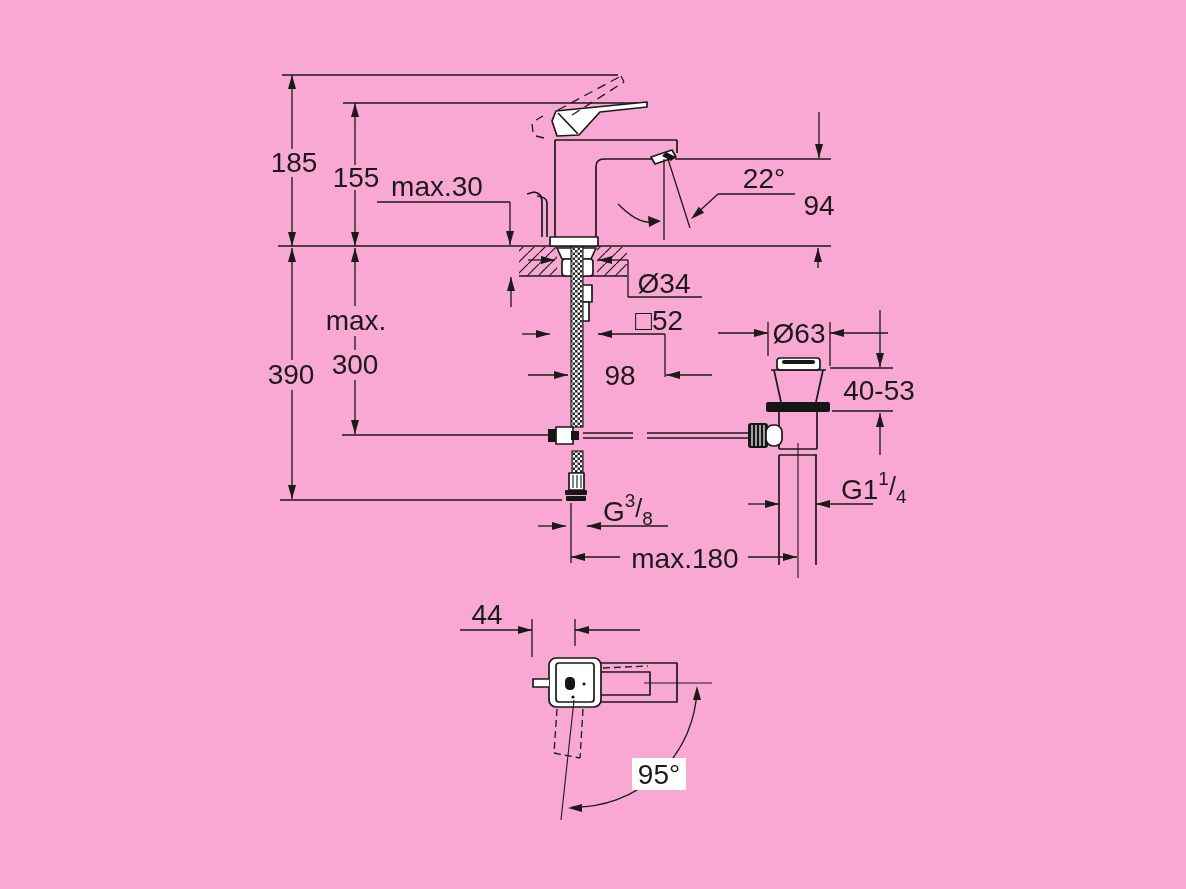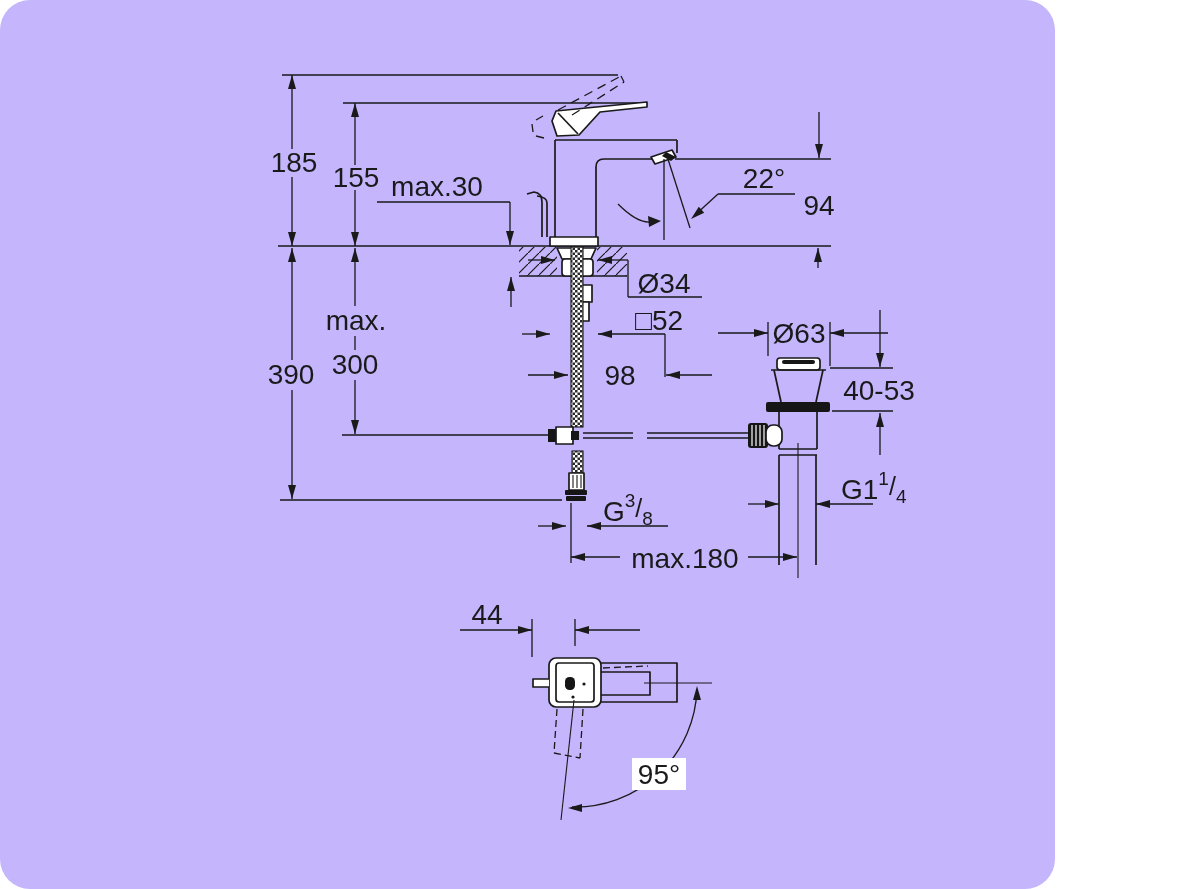--- a/index.html
+++ b/index.html
@@ -2,21 +2,21 @@
 <html><head>
 <meta charset="utf-8">
 <style>
   html,body{margin:0;padding:0;}
   body{
     width:1186px;height:889px;
     background:#ffffff;
     font-family:"Liberation Sans", sans-serif;
     overflow:hidden;
   }
-  .stage{position:relative;width:1055px;height:889px;background:#c4b5fd;border-radius:30px;}
+  .stage{position:relative;width:1186px;height:889px;background:#f9a8d4;}
   svg{display:block;}
   .ln{stroke:#1a1a1a;stroke-width:1.7;fill:none;stroke-linecap:butt;stroke-linejoin:round;}
   .lnw{stroke:#1a1a1a;stroke-width:1.7;fill:#ffffff;stroke-linejoin:round;}
   .dim{stroke:#1a1a1a;stroke-width:1.3;fill:none;}
   .thin{stroke:#1a1a1a;stroke-width:1.1;fill:none;}
   .dash{stroke-dasharray:9 6;}
   .dash2{stroke-dasharray:7 4;}
   .arr{fill:#1a1a1a;stroke:none;}
   .dark{fill:#161616;stroke:none;}
   text{fill:#1a1a1a;font-family:"Liberation Sans", sans-serif;}

